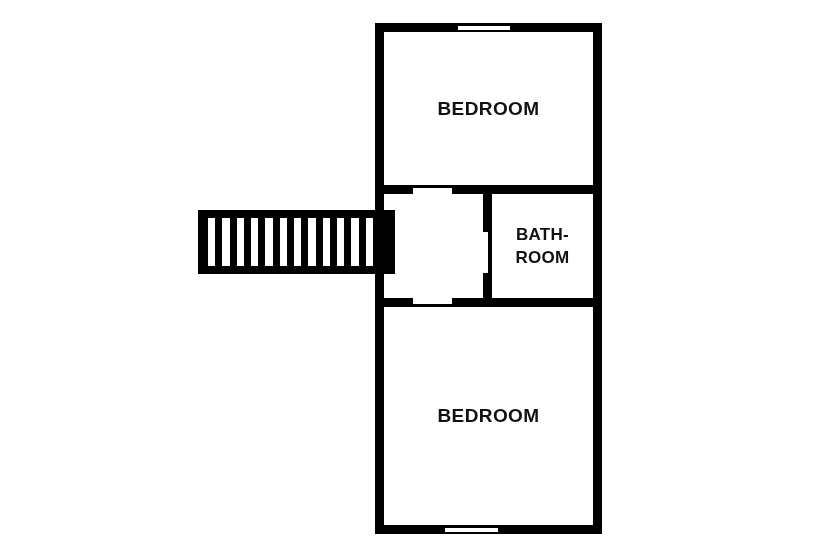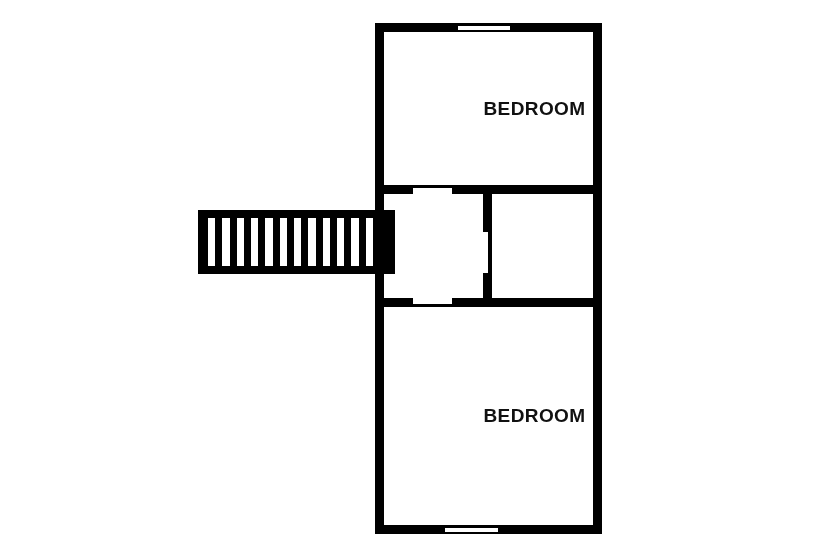--- a/index.html
+++ b/index.html
@@ -41,21 +41,21 @@
   }
   .treads{
     position:absolute;left:10px;right:22px;top:8px;bottom:8px;
     display:flex;gap:7px;background:var(--wall);
   }
   .tread{flex:1;background:var(--bg);}
 
   
   .room{
     position:absolute;display:flex;align-items:center;justify-content:center;
-    text-align:center;color:var(--text);padding-left:46px;
+    text-align:center;color:var(--text);
   }
   .room-top    {left:384px;top:32px;width:209px;height:153px;}
   .room-bath   {left:492px;top:194px;width:101px;height:104px;}
   .room-bottom {left:384px;top:307px;width:209px;height:218px;}
   .room-label{
     font-weight:bold;font-size:19px;letter-spacing:0.4px;
   }
   .room-label.bath{font-size:17px;line-height:23px;letter-spacing:0.3px;}
 </style>
 </head>
@@ -91,18 +91,24 @@
   <div class="opening window-top"></div>
   <div class="opening window-bottom"></div>
   <div class="opening door-top"></div>
   <div class="opening door-bottom"></div>
   <div class="opening door-bath"></div>
 
   <div class="room room-top">
     <span class="room-label">BEDROOM</span>
   </div>
 
+  <div class="room room-bath">
+    <span class="room-label bath">
+      <span>BATH-</span><br>
+      <span>ROOM</span>
+    </span>
+  </div>
 
   <div class="room room-bottom">
     <span class="room-label">BEDROOM</span>
   </div>
 
 </div>
 
 </body></html>

